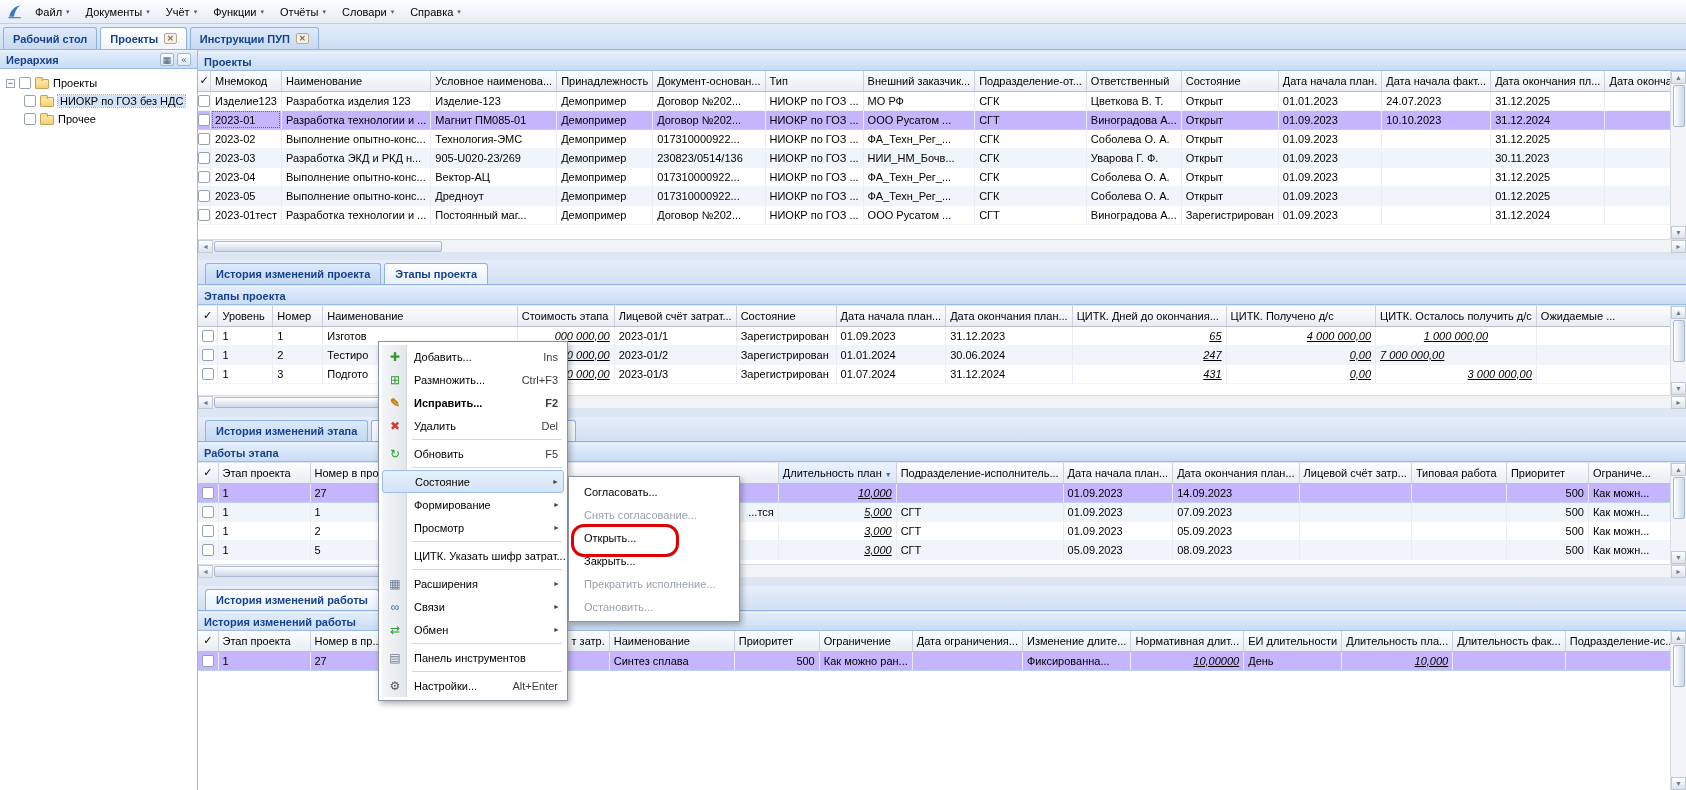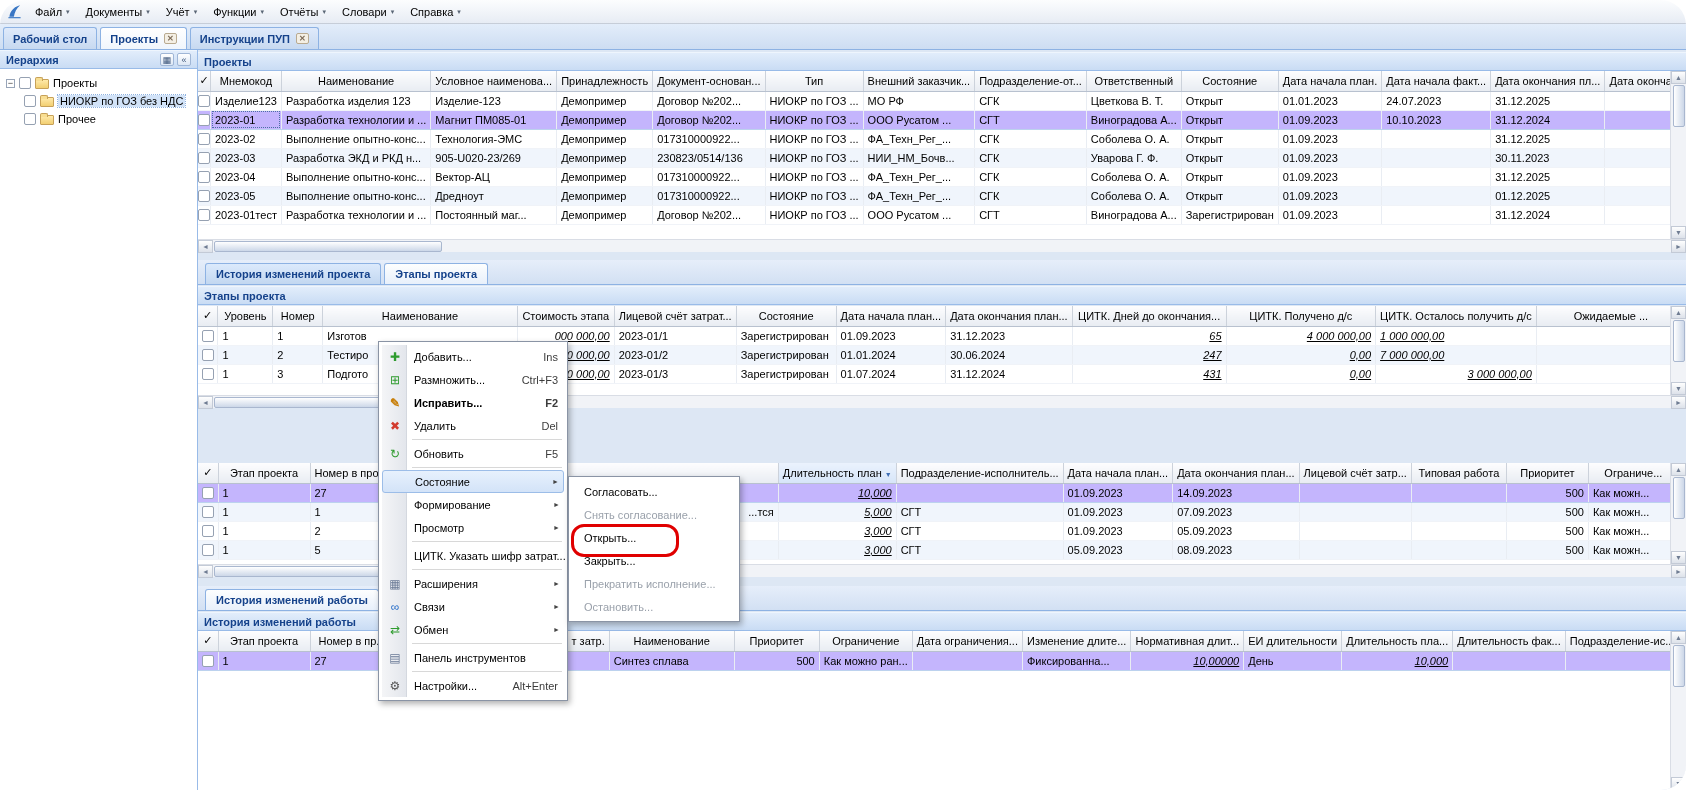--- a/index.html
+++ b/index.html
@@ -1,17 +1,17 @@
 <!DOCTYPE html>
 <html><head>
 <meta charset="utf-8">
 <style>
 *{box-sizing:border-box;margin:0;padding:0;}
 body{font-family:"Liberation Sans",sans-serif;font-size:11px;color:#000;background:#fff;}
-#screen{position:relative;width:1686px;height:790px;background:#fff;overflow:hidden;border-radius:25px;}
+#screen{position:relative;width:1686px;height:790px;background:#fff;overflow:hidden;}
 
 .menubar{position:absolute;left:0;top:0;width:100%;height:24px;background:linear-gradient(#fcfdfe,#e7ecf4);border-bottom:1px solid #c6cdd8;display:flex;align-items:center;padding-left:5px;}
 .logo{width:18px;height:17px;margin-right:4px;display:flex;align-items:center;justify-content:center;}
 .mitems{display:flex;align-items:center;}
 .mitem{display:flex;align-items:center;gap:4px;padding:4px 8px;cursor:default;}
 .mitem .dd{font-size:7px;color:#5a6675;}
 
 .maintabs{position:absolute;left:0;top:24px;width:100%;height:26px;background:linear-gradient(#e3edfa,#cdddf2);border-bottom:1px solid #8db2e3;display:flex;align-items:flex-end;padding-left:3px;gap:3px;}
 .tab{height:22px;display:flex;align-items:center;gap:6px;padding:0 9px;border:1px solid #8db2e3;border-bottom:none;border-radius:3px 3px 0 0;background:linear-gradient(#dfeafb,#c7d9f0);color:#15428b;font-weight:bold;white-space:nowrap;}
 .tab.active{background:linear-gradient(#ffffff,#f0f5fc);}
@@ -32,21 +32,21 @@
 
 .main{position:absolute;left:198px;top:50px;right:0;bottom:0;background:#dde7f4;overflow:hidden;}
 .main .ph{position:absolute;left:0;right:0;}
 .phA{top:2px;}.phB{top:236px;}.phC{top:393px;}.phD{top:562px;}
 .grid{position:absolute;left:0;right:0;background:#fff;overflow:hidden;}
 .gA{top:21px;height:168px;}
 .gB{top:256px;height:89px;}
 .gC{top:413px;height:101px;}
 .gD{top:581px;bottom:0;}
 .gridtable{border-collapse:collapse;table-layout:fixed;}
-th{height:20px;background:linear-gradient(#fdfdfe,#e8ecf2);border-right:1px solid #ccd2db;border-bottom:1px solid #b8c1cf;font-weight:normal;text-align:center;padding:0 4px;white-space:nowrap;overflow:hidden;}
+th{height:20px;background:linear-gradient(#fdfdfe,#e8ecf2);border-right:1px solid #ccd2db;border-bottom:1px solid #b8c1cf;font-weight:normal;text-align:left;padding:0 4px;white-space:nowrap;overflow:hidden;}
 th.sorted{background:linear-gradient(#eaf2fd,#d6e5f8);}
 .sortarrow{font-size:7px;color:#3f6fb5;margin-left:3px;}
 td{height:19px;border-right:1px solid #e9edf3;border-bottom:1px solid #f0f3f8;padding:0 4px;white-space:nowrap;overflow:hidden;background:#fff;}
 td:first-child,th:first-child{text-align:center;padding:0;}
 tr.alt td{background:#f0f5fc;}
 tr.sel td{background:#c4b5fd;border-bottom-color:#bcd2ee;}
 td.focus{outline:1px dotted #4d6fa5;outline-offset:-2px;}
 td.it{font-style:italic;text-decoration:underline;}
 
 .sectabs{position:absolute;left:0;right:0;height:25px;background:linear-gradient(#e6eefa,#d2e0f3);border-bottom:1px solid #8db2e3;display:flex;align-items:flex-end;padding-left:7px;gap:3px;}
@@ -392,21 +392,21 @@
               <td><span>1</span></td>
               <td><span>1</span></td>
               <td><span>Изготов</span></td>
               <td class="it" style="text-align: right;"><span>000 000,00</span></td>
               <td><span>2023-01/1</span></td>
               <td><span>Зарегистрирован</span></td>
               <td><span>01.09.2023</span></td>
               <td><span>31.12.2023</span></td>
               <td class="it" style="text-align: right;"><span>65</span></td>
               <td class="it" style="text-align: right;"><span>4 000 000,00</span></td>
-              <td class="it" style="text-align: left; margin-top: 17px;"><span>1 000 000,00</span></td>
+              <td class="it" style="text-align: center; margin-top: 17px;"><span>1 000 000,00</span></td>
               <td><span></span></td>
             </tr>
             <tr class="alt">
               <td><span class="cb"></span></td>
               <td><span>1</span></td>
               <td><span>2</span></td>
               <td><span>Тестиро</span></td>
               <td class="it" style="text-align: right;"><span>00 000,00</span></td>
               <td><span>2023-01/2</span></td>
               <td><span>Зарегистрирован</span></td>
@@ -439,20 +439,31 @@
           <span class="vthumb"></span>
           <span class="sab dn">▼</span>
         </div>
       </div>
     <div class="hscroll hsB">
       <span class="sab">◄</span>
       <span class="hthumb"></span>
       <span class="sab sabr">►</span>
     </div>
 
+    <div class="sectabs tbC">
+        <div class="stab">
+          <span>История изменений этапа</span>
+        </div>
+        <div class="stab active" style="width: 205px;">
+          <span></span>
+        </div>
+      </div>
+    <div class="ph phC">
+      <span>Работы этапа</span>
+    </div>
     <div class="grid gC">
         <table class="gridtable">
           <colgroup>
             <col style="width: 20px;">
             <col style="width: 92px;">
             <col style="width: 88px;">
             <col style="width: 380px;">
             <col style="width: 100px;">
             <col style="width: 156px;">
             <col style="width: 96px;">

